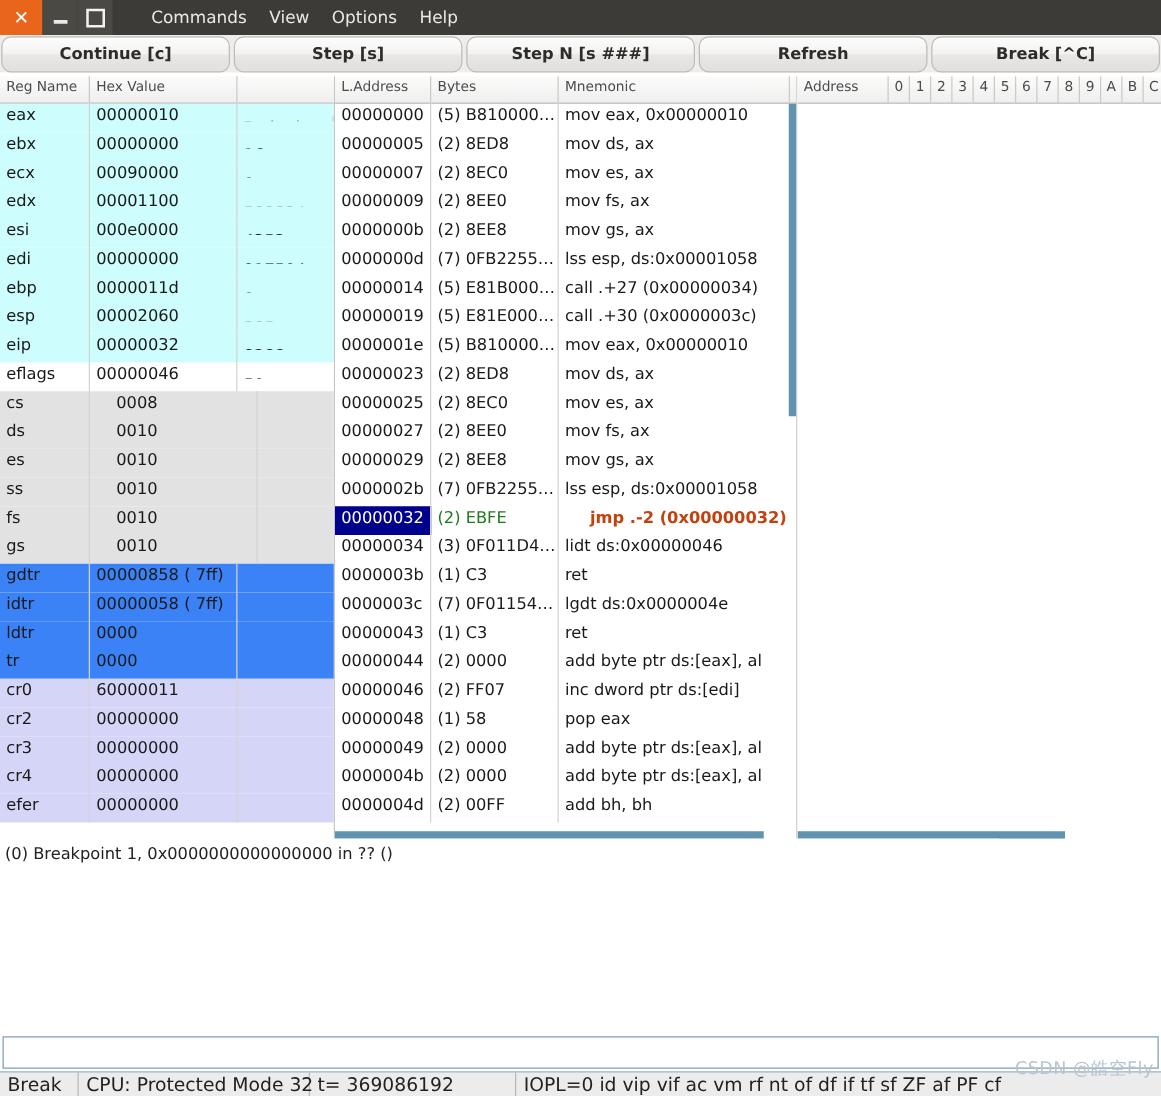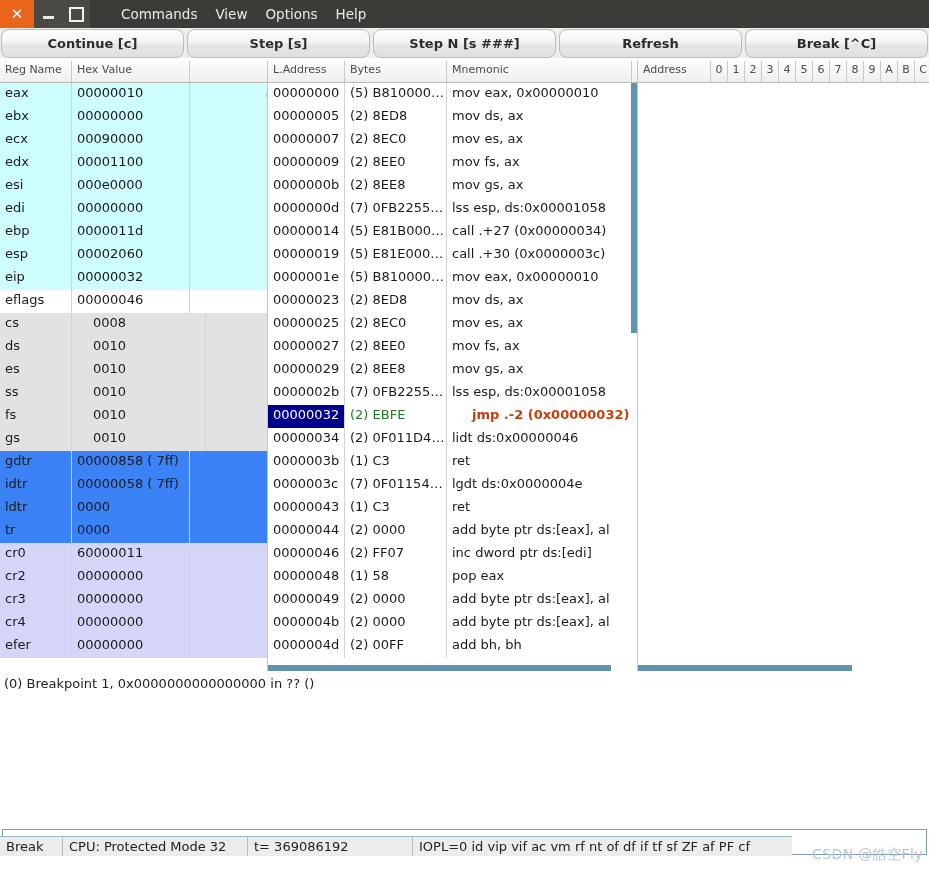--- a/index.html
+++ b/index.html
@@ -273,29 +273,29 @@
     font-size: 13px;
     padding: 2px 4px;
     outline: none;
     color: #1a1a1a;
   }
 
   
   .statusbar {
     position: absolute;
     left: 0;
-    top: 836px;
-    width: 792px;
+    top: 857px;
+    width: 929px;
     height: 20px;
     background: #ececec;
     border-top: 1px solid #9bb6c7;
     display: flex;
     align-items: center;
     box-sizing: border-box;
-    font-size: 13px;
+    font-size: 15px;
     color: #222222;
   }
   .sb-seg {
     padding: 0 6px;
     white-space: nowrap;
     border-right: 1px solid #b9b9b9;
     height: 19px;
     display: flex;
     align-items: center;
     box-sizing: border-box;
@@ -563,21 +563,21 @@
           <div class="cell c-bytes">(7) 0FB2255…</div>
           <div class="cell c-mnem">lss esp, ds:0x00001058</div>
         </div>
         <div class="row current">
           <div class="cell c-addr">00000032</div>
           <div class="cell c-bytes">(2) EBFE</div>
           <div class="cell c-mnem">jmp .-2 (0x00000032)</div>
         </div>
         <div class="row">
           <div class="cell c-addr">00000034</div>
-          <div class="cell c-bytes">(2) 0F011D4…</div>
+          <div class="cell c-bytes">(3) 0F011D4…</div>
           <div class="cell c-mnem">lidt ds:0x00000046</div>
         </div>
         <div class="row">
           <div class="cell c-addr">0000003b</div>
           <div class="cell c-bytes">(1) C3</div>
           <div class="cell c-mnem">ret</div>
         </div>
         <div class="row">
           <div class="cell c-addr">0000003c</div>
           <div class="cell c-bytes">(7) 0F01154…</div>

